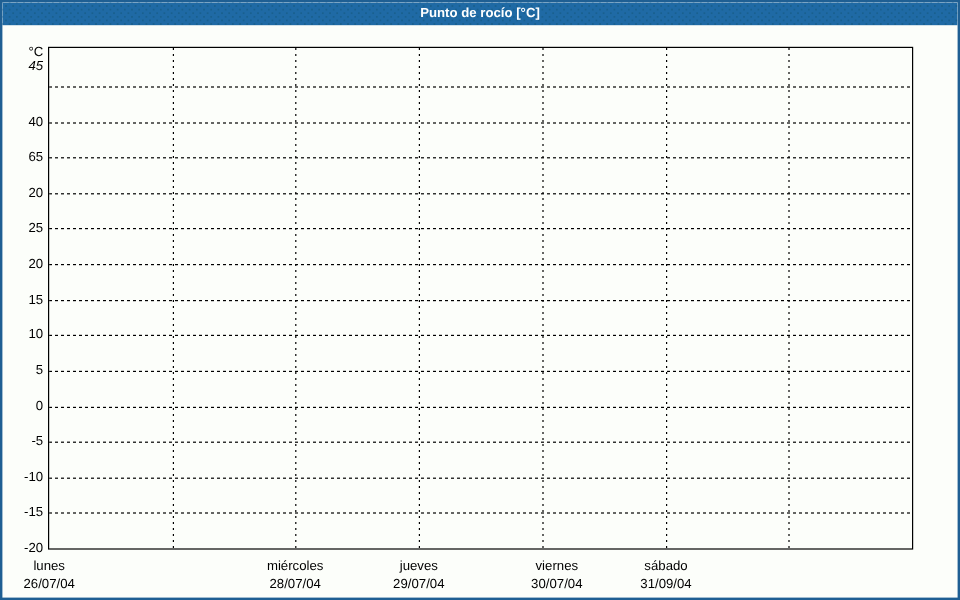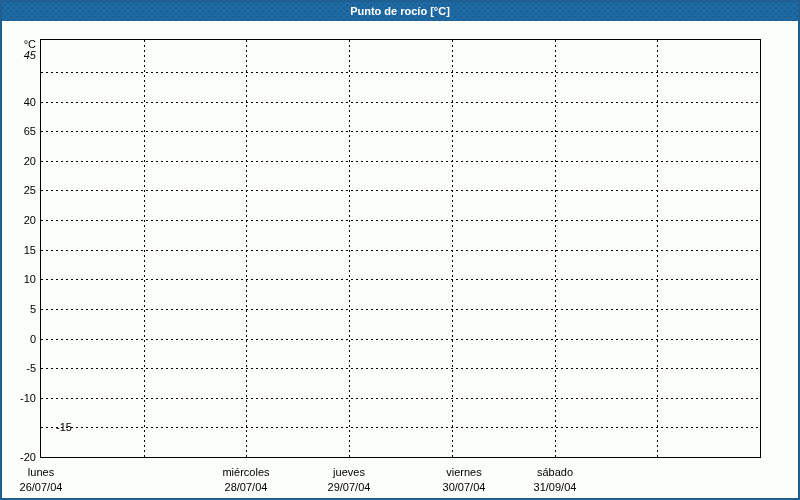--- a/index.html
+++ b/index.html
@@ -130,21 +130,21 @@
       <div class="y-label" style="top: 252px;">10</div>
       <div class="gridline-h" style="left: 39px; width: 719px; top: 288px;"></div>
       <div class="y-label" style="top: 282px;">5</div>
       <div class="gridline-h" style="left: 39px; width: 719px; top: 318px;"></div>
       <div class="y-label" style="top: 312px;">0</div>
       <div class="gridline-h" style="left: 39px; width: 719px; top: 347px;"></div>
       <div class="y-label" style="top: 341px;">-5</div>
       <div class="gridline-h" style="left: 39px; width: 719px; top: 377px;"></div>
       <div class="y-label" style="top: 371px;">-10</div>
       <div class="gridline-h" style="left: 39px; width: 719px; top: 406px;"></div>
-      <div class="y-label" style="top: 400px; padding-left: 36px;">-15</div>
+      <div class="y-label" style="top: 400px;">-15</div>
       <div class="y-label" style="top: 430px;">-20</div>
       <div class="gridline-v" style="top: 19px; height: 417px; left: 142px;"></div>
       <div class="gridline-v" style="top: 19px; height: 417px; left: 244px;"></div>
       <div class="gridline-v" style="top: 19px; height: 417px; left: 347px;"></div>
       <div class="gridline-v" style="top: 19px; height: 417px; left: 450px;"></div>
       <div class="gridline-v" style="top: 19px; height: 417px; left: 553px;"></div>
       <div class="gridline-v" style="top: 19px; height: 417px; left: 655px;"></div>
       <div class="x-label" style="left: -13px;">
         <span class="day-name">lunes</span>
         <span class="day-date">26/07/04</span>

